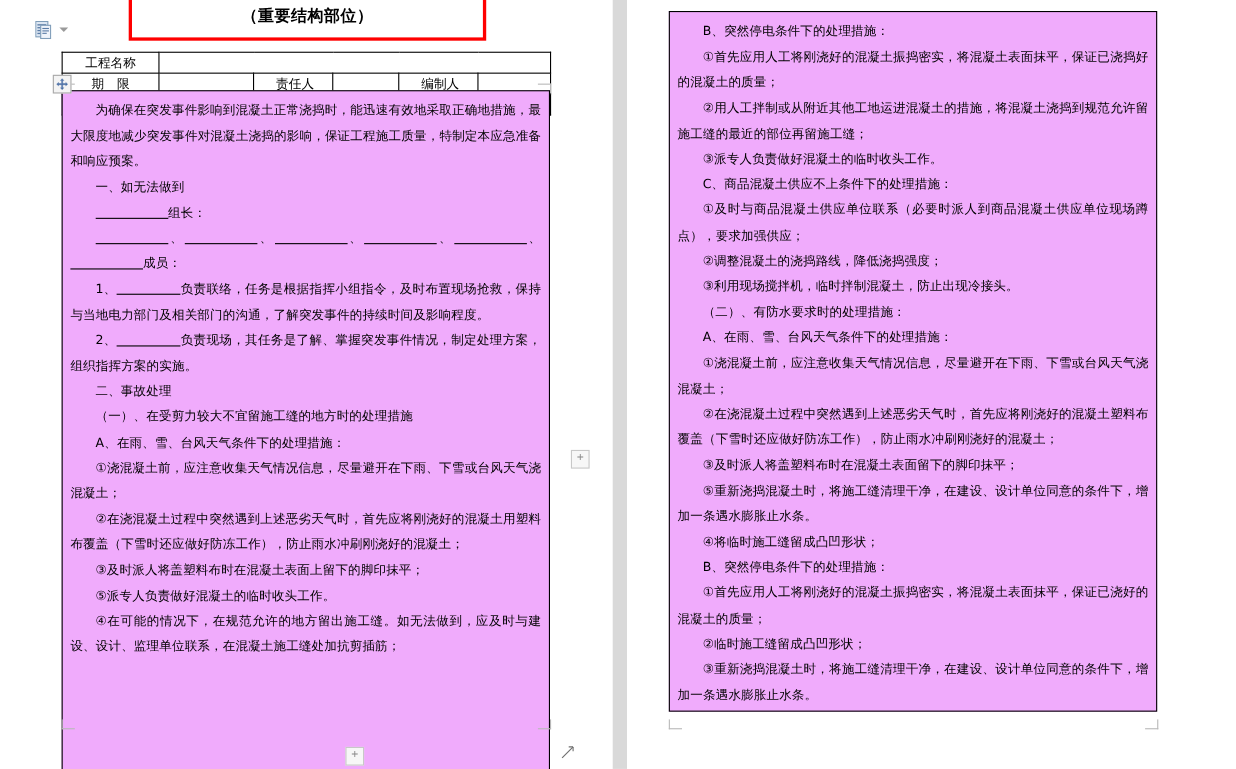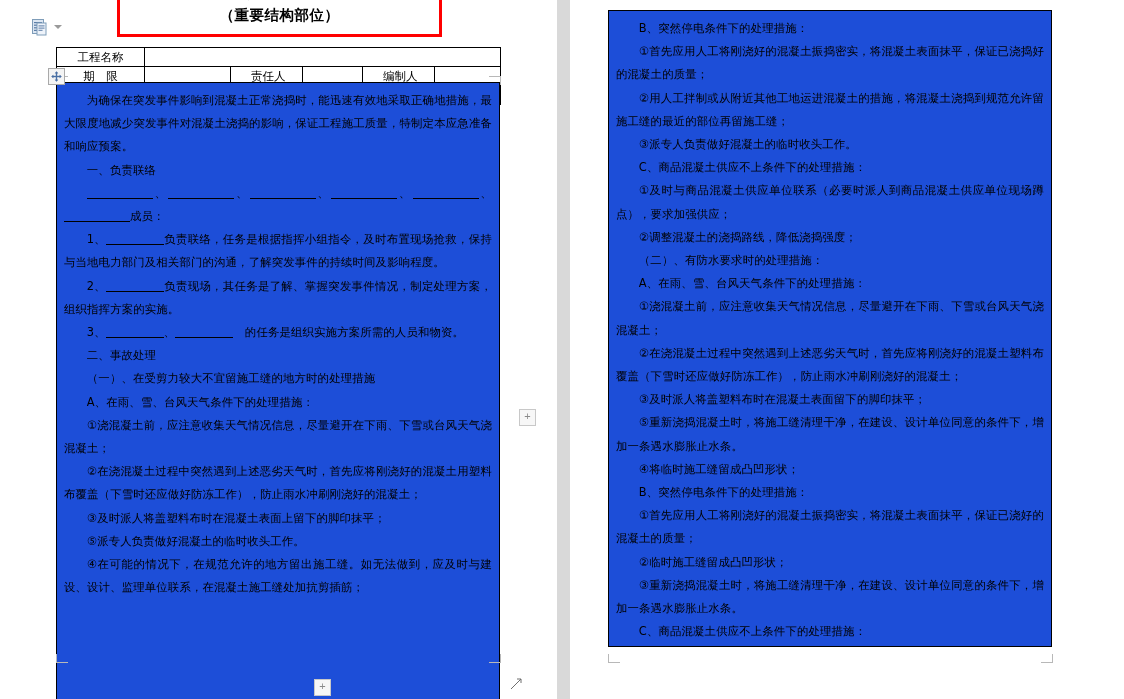--- a/index.html
+++ b/index.html
@@ -23,21 +23,21 @@
   
   .page{position:absolute;background:#ffffff;}
   #page-left{left:31px;top:-36px;width:495px;height:735px;}
   #page-right{left:583px;top:-36px;width:495px;height:735px;}
 
   
   .text-frame{
     position:absolute;
     border:1px solid #000;
     box-sizing:border-box;
-    background:#1d4ed8;
+    background:#f0abfc;
     overflow:hidden;
   }
   #frame-left{left:25px;top:118px;width:444px;height:689px;}
   #frame-right{left:25px;top:46px;width:444px;height:637px;}
 
   
   .title-box{
     position:absolute;
     left:86px;top:6px;width:325px;
     border:3px solid #ff0000;
@@ -184,25 +184,25 @@
             <td class="blank"></td>
             <td>日　期</td>
             <td class="blank"></td>
           </tr>
         </tbody>
     </table>
 
     <div class="text-frame" id="frame-left">
       <div class="doc-body" id="body-left">
           <div class="p indent">为确保在突发事件影响到混凝土正常浇捣时，能迅速有效地采取正确地措施，最大限度地减少突发事件对混凝土浇捣的影响，保证工程施工质量，特制定本应急准备和响应预案。</div>
-          <div class="p indent">一、负责联络</div>
+          <div class="p indent">一、如无法做到</div>
+          <div class="p indent"><span class="blankline bl-md"></span>组长：</div>
           <div class="p indent"><span class="blankline bl-md"></span>、<span class="blankline bl-md"></span>、<span class="blankline bl-md"></span>、<span class="blankline bl-md"></span>、<span class="blankline bl-md"></span>、<span class="blankline bl-md"></span>成员：</div>
           <div class="p indent">1、<span class="blankline bl-sm"></span>负责联络，任务是根据指挥小组指令，及时布置现场抢救，保持与当地电力部门及相关部门的沟通，了解突发事件的持续时间及影响程度。</div>
           <div class="p indent">2、<span class="blankline bl-sm"></span>负责现场，其任务是了解、掌握突发事件情况，制定处理方案，组织指挥方案的实施。</div>
-          <div class="p indent">3、<span class="blankline bl-sm"></span>、<span class="blankline bl-sm"></span>　的任务是组织实施方案所需的人员和物资。</div>
           <div class="p indent">二、事故处理</div>
           <div class="p indent">（一）、在受剪力较大不宜留施工缝的地方时的处理措施</div>
           <div class="p indent">A、在雨、雪、台风天气条件下的处理措施：</div>
           <div class="p indent">①浇混凝土前，应注意收集天气情况信息，尽量避开在下雨、下雪或台风天气浇混凝土；</div>
           <div class="p indent">②在浇混凝土过程中突然遇到上述恶劣天气时，首先应将刚浇好的混凝土用塑料布覆盖（下雪时还应做好防冻工作），防止雨水冲刷刚浇好的混凝土；</div>
           <div class="p indent">③及时派人将盖塑料布时在混凝土表面上留下的脚印抹平；</div>
           <div class="p indent">⑤派专人负责做好混凝土的临时收头工作。</div>
           <div class="p indent">④在可能的情况下，在规范允许的地方留出施工缝。如无法做到，应及时与建设、设计、监理单位联系，在混凝土施工缝处加抗剪插筋；</div>
         </div>
     </div>
@@ -216,20 +216,21 @@
   <div class="page" id="page-right">
     <div class="text-frame" id="frame-right">
       <div class="doc-body" id="body-right">
           <div class="p indent">B、突然停电条件下的处理措施：</div>
           <div class="p indent">①首先应用人工将刚浇好的混凝土振捣密实，将混凝土表面抹平，保证已浇捣好的混凝土的质量；</div>
           <div class="p indent">②用人工拌制或从附近其他工地运进混凝土的措施，将混凝土浇捣到规范允许留施工缝的最近的部位再留施工缝；</div>
           <div class="p indent">③派专人负责做好混凝土的临时收头工作。</div>
           <div class="p indent">C、商品混凝土供应不上条件下的处理措施：</div>
           <div class="p indent">①及时与商品混凝土供应单位联系（必要时派人到商品混凝土供应单位现场蹲点），要求加强供应；</div>
           <div class="p indent">②调整混凝土的浇捣路线，降低浇捣强度；</div>
+          <div class="p indent">③利用现场搅拌机，临时拌制混凝土，防止出现冷接头。</div>
           <div class="p indent">（二）、有防水要求时的处理措施：</div>
           <div class="p indent">A、在雨、雪、台风天气条件下的处理措施：</div>
           <div class="p indent">①浇混凝土前，应注意收集天气情况信息，尽量避开在下雨、下雪或台风天气浇混凝土；</div>
           <div class="p indent">②在浇混凝土过程中突然遇到上述恶劣天气时，首先应将刚浇好的混凝土塑料布覆盖（下雪时还应做好防冻工作），防止雨水冲刷刚浇好的混凝土；</div>
           <div class="p indent">③及时派人将盖塑料布时在混凝土表面留下的脚印抹平；</div>
           <div class="p indent">⑤重新浇捣混凝土时，将施工缝清理干净，在建设、设计单位同意的条件下，增加一条遇水膨胀止水条。</div>
           <div class="p indent">④将临时施工缝留成凸凹形状；</div>
           <div class="p indent">B、突然停电条件下的处理措施：</div>
           <div class="p indent">①首先应用人工将刚浇好的混凝土振捣密实，将混凝土表面抹平，保证已浇好的混凝土的质量；</div>
           <div class="p indent">②临时施工缝留成凸凹形状；</div>

